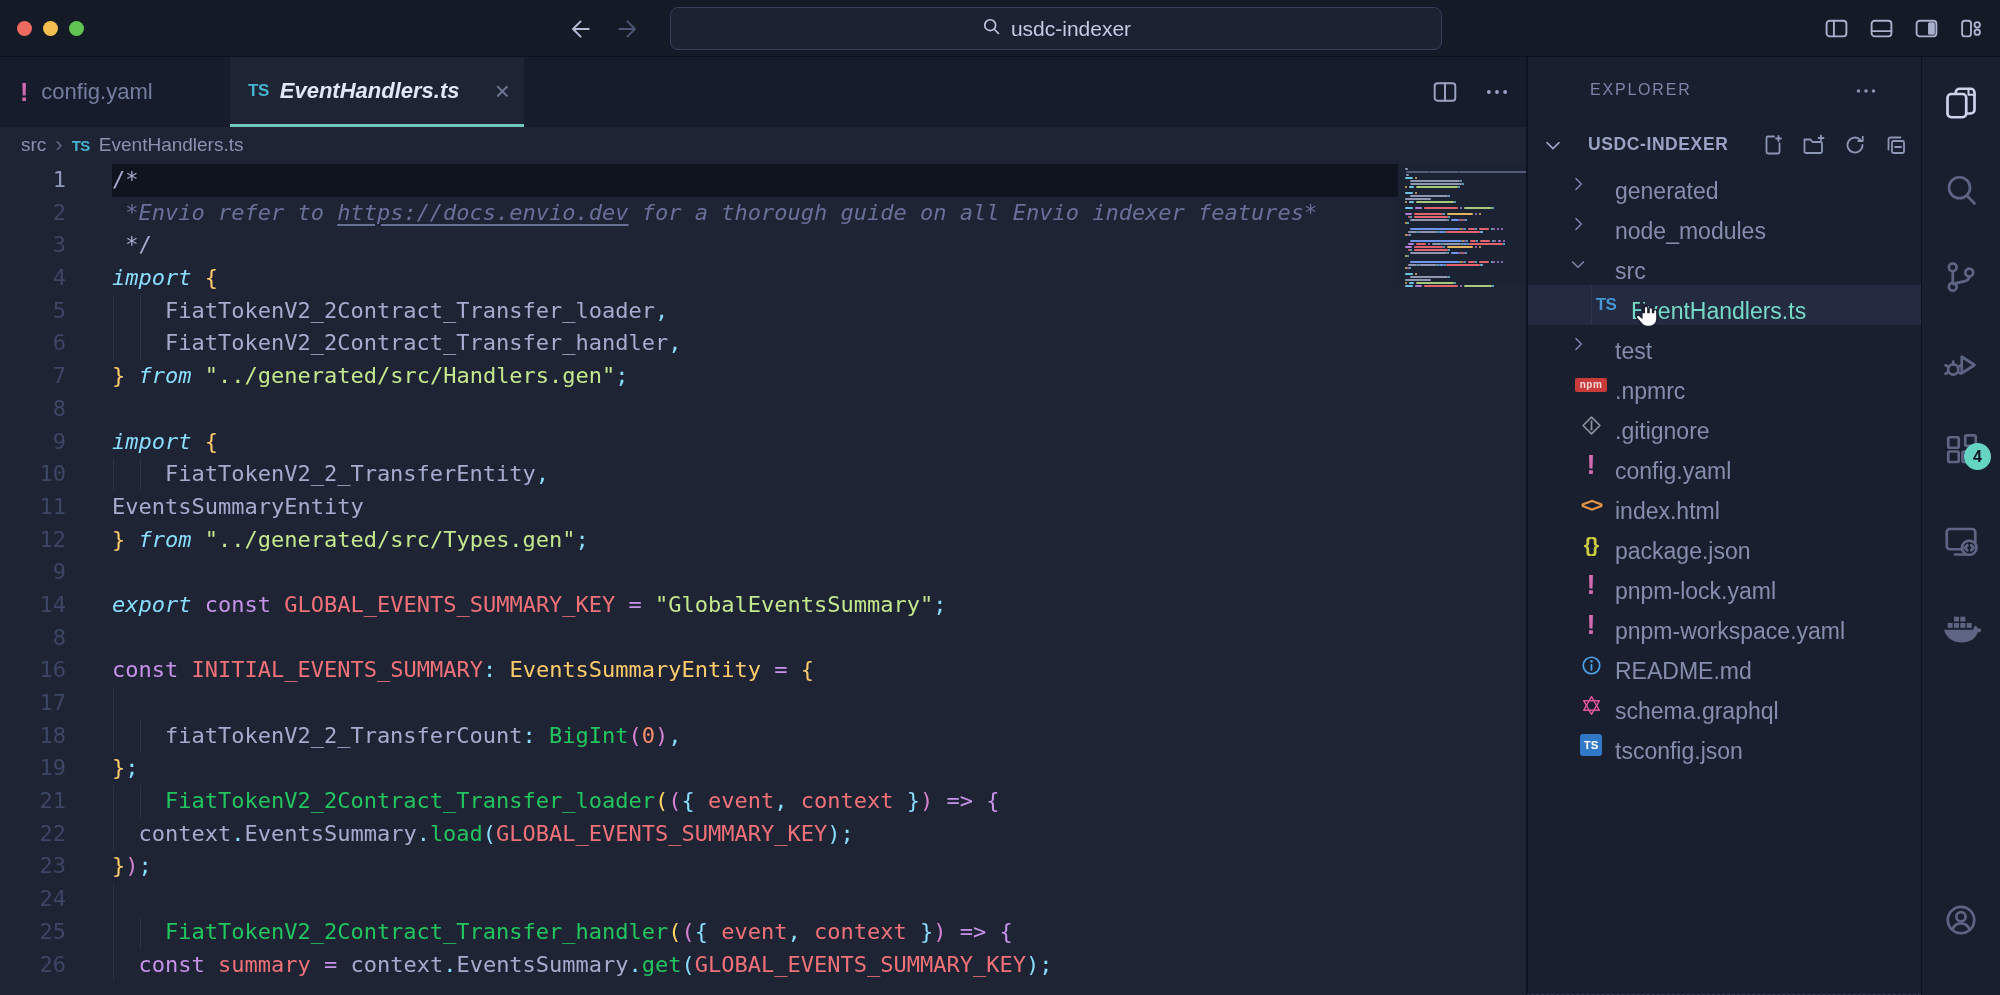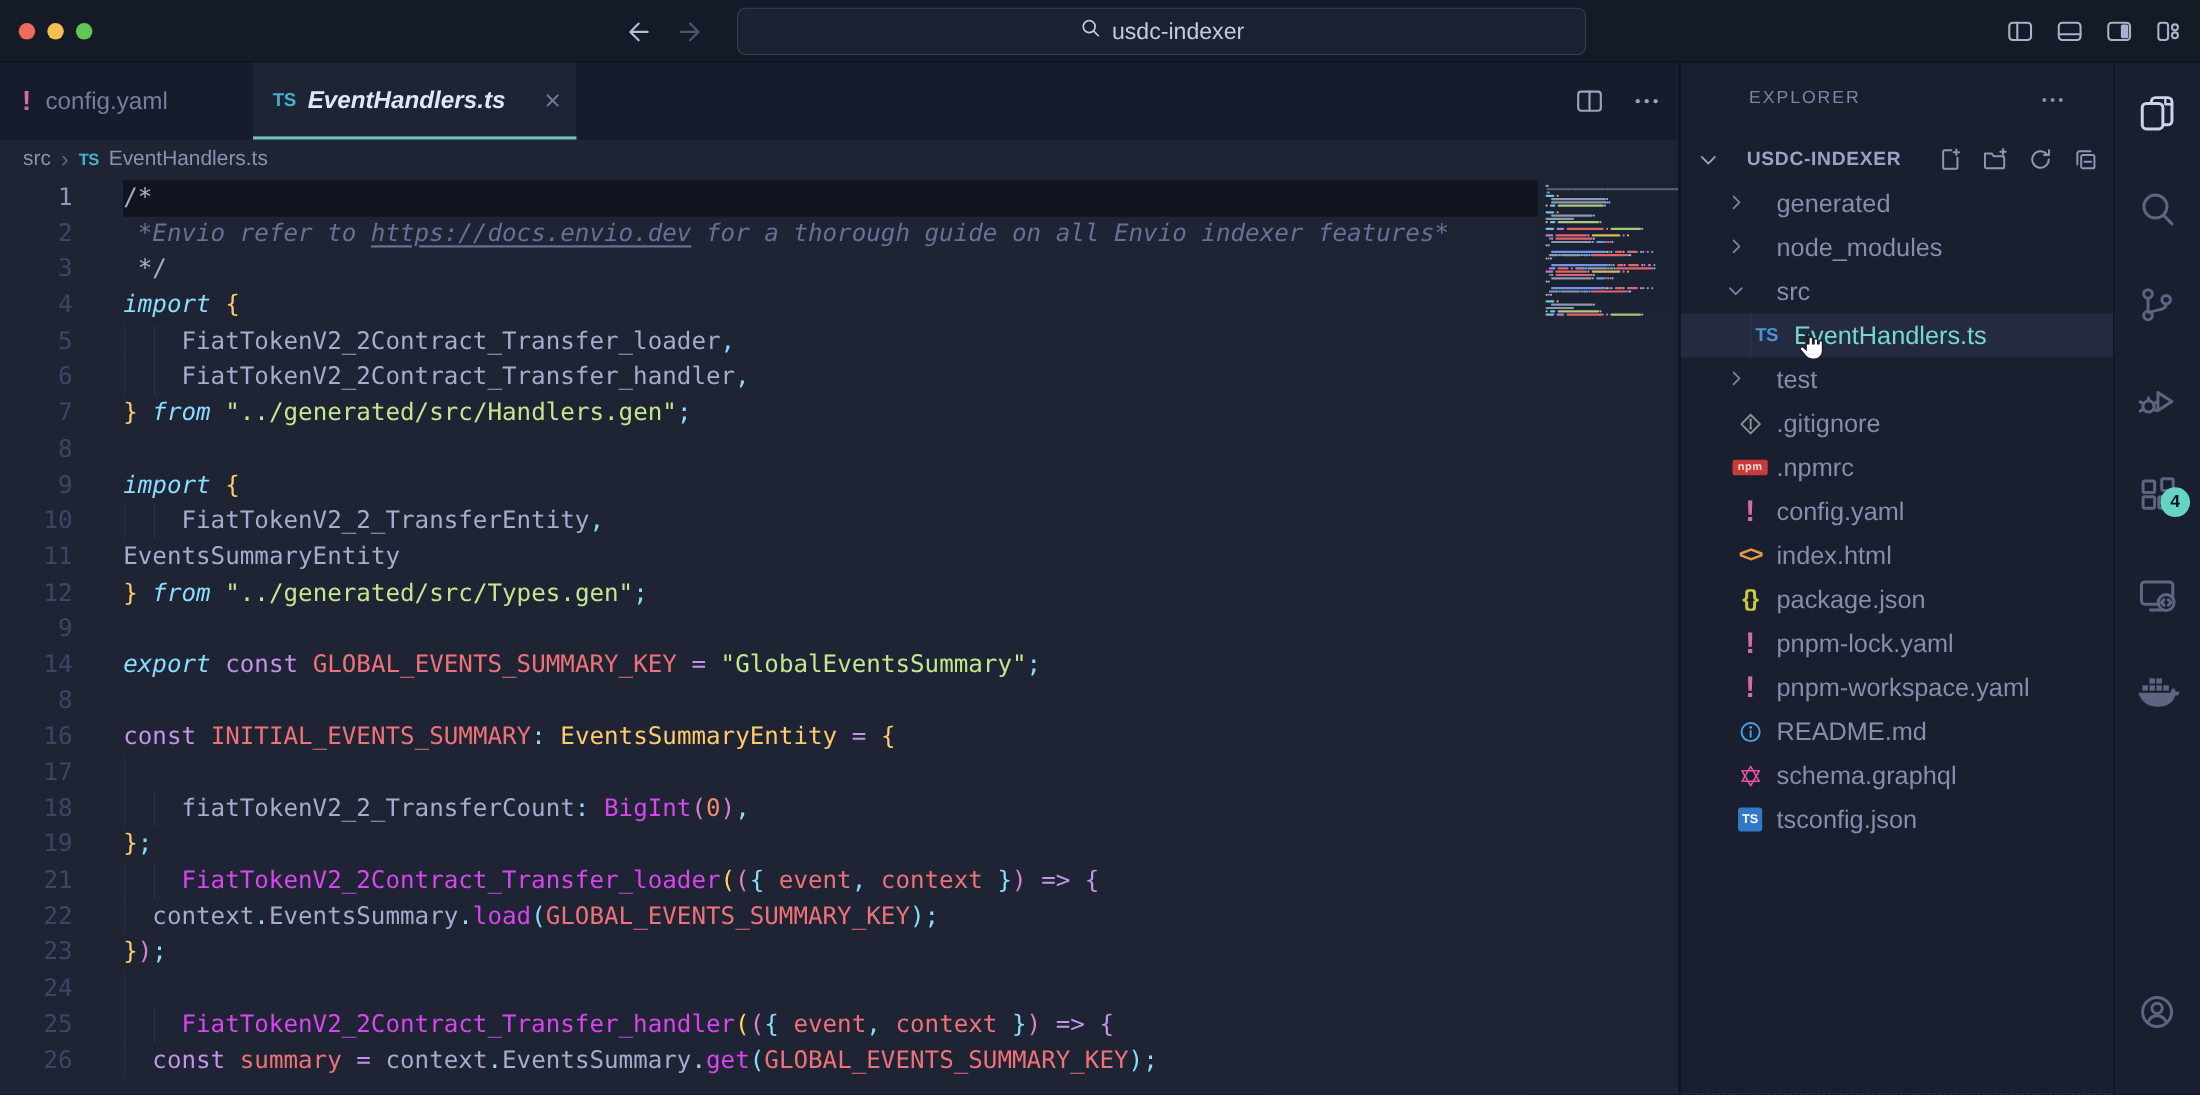--- a/index.html
+++ b/index.html
@@ -36,37 +36,37 @@
   .hl-bar{position:absolute;left:112px;top:1px;width:1286px;height:33px;background:#10141f}
   #code{position:absolute;top:1px;left:0;width:1398px}
   .cl{position:relative;height:32.7px;font-family:"DejaVu Sans Mono",monospace;font-size:22px;line-height:32.7px;white-space:pre}
   .ln{position:absolute;left:0;top:0;width:66px;text-align:right;color:#3d4664}
   .cl.hl .ln{color:#8f98b8}
   .lt{position:absolute;top:0}
   .gd{position:absolute;top:0;width:1px;height:32.7px;background:#2a3148}
   .t-d{color:#a6accd}.t-cm{color:#697098;font-style:italic}
   .t-lk{color:#697098;font-style:italic;text-decoration:underline;text-underline-offset:4px}
   .t-kw{color:#89ddff;font-style:italic}.t-pu{color:#c792ea}.t-rd{color:#f07178}
-  .t-yl{color:#ffcb6b}.t-gn{color:#c3e88d}.t-bl{color:#d946ef}.t-or{color:#f78c6c}
+  .t-yl{color:#ffcb6b}.t-gn{color:#c3e88d}.t-bl{color:#22c55e}.t-or{color:#f78c6c}
   .t-cy{color:#89ddff}.t-oc{color:#d583d0}.t-gd{color:#ffd564}
 
   .minimap{position:absolute;left:1398px;top:-2px;width:128px;height:124px;background:#1b2232;padding:7px 0 0 7px}
   .mm-row{display:flex;height:2px;margin-bottom:1px}
   .mm-seg{height:2px;border-radius:1px;flex:none}
 
   
   .sidebar{position:relative;width:395px;height:938px;background:#191f2e;border-left:2px solid #0e1322;flex:none;border-bottom:1px dashed #343c55}
   .explorer-title{position:absolute;left:62px;top:24px;font-size:16px;letter-spacing:1.8px;color:#7c85a8}
   .explorer-more{position:absolute;left:326px;top:22px;color:#8a92b2}
   .project-row{position:absolute;top:70px;left:0;width:100%;height:38px;color:#9aa3c4}
   .project-chevron{position:absolute;left:14px;top:7px}
   .project-label{position:absolute;left:60px;top:7px;font-size:17.5px;font-weight:bold;letter-spacing:0.6px}
   .project-icons{position:absolute;right:13px;top:6px;display:flex;gap:17px;color:#8d96b5}
   #tree{position:absolute;top:108px;left:0;width:100%}
-  .trow{position:relative;height:40px;display:flex;align-items:center;color:#858ead;font-size:23px}
+  .trow{position:relative;height:40px;display:flex;align-items:flex-end;color:#858ead;font-size:23px}
   .trow.selected{background:#242b40;color:#76dbc6}
   .tchev{position:absolute;left:40px;top:8px;color:#7e87a8}
   .tlabel-folder{margin-left:87px;white-space:nowrap}
   .ticon{position:absolute;left:44px;width:38px;height:40px;display:flex;align-items:center;justify-content:center}
   .tlabel-file{margin-left:87px;white-space:nowrap}
   .trow.nested .ticon{left:59px}
   .trow.nested .tlabel-file{margin-left:103px}
   .trow.nested::before{content:"";position:absolute;left:63px;top:0;height:100%;width:1px;background:#2b3350}
   .gi{font-weight:bold}
   .gi-exclamation{font-size:27px;font-weight:900}
@@ -545,35 +545,35 @@
             </span>
             <span class="tlabel-file">EventHandlers.ts</span>
           </div>
           <div class="trow">
             <span class="tchev"><svg width="20" height="20" viewBox="0 0 24 24" fill="none" stroke="currentColor" stroke-width="1.8" stroke-linecap="round" stroke-linejoin="round">
                 <path d="M9.5 5.5 16 12l-6.5 6.5"></path>
               </svg></span>
             <span class="tlabel-folder">test</span>
           </div>
           <div class="trow">
+            <span class="ticon" style="color: rgb(201, 59, 59);">
+              <span class="npm-box">npm</span>
+            </span>
+            <span class="tlabel-file">.npmrc</span>
+          </div>
+          <div class="trow">
             <span class="ticon" style="color: rgb(139, 144, 156);">
               <svg width="23" height="23" viewBox="0 0 24 24" fill="none" stroke="currentColor" stroke-width="1.8" stroke-linecap="round" stroke-linejoin="round">
                 <path d="M12 3.2 20.8 12 12 20.8 3.2 12z"></path>
                 <circle cx="12" cy="8" r="1.2" fill="currentColor" stroke="none"></circle>
                 <circle cx="12" cy="16" r="1.2" fill="currentColor" stroke="none"></circle>
                 <path d="M12 9.2v5.6"></path>
               </svg>
             </span>
             <span class="tlabel-file">.gitignore</span>
-          </div>
-          <div class="trow">
-            <span class="ticon" style="color: rgb(201, 59, 59);">
-              <span class="npm-box">npm</span>
-            </span>
-            <span class="tlabel-file">.npmrc</span>
           </div>
           <div class="trow">
             <span class="ticon" style="color: rgb(209, 107, 176);">
               <span class="gi gi-exclamation">!</span>
             </span>
             <span class="tlabel-file">config.yaml</span>
           </div>
           <div class="trow">
             <span class="ticon" style="color: rgb(232, 150, 74);">
               <span class="gi gi-angle-brackets">&lt;&gt;</span>

